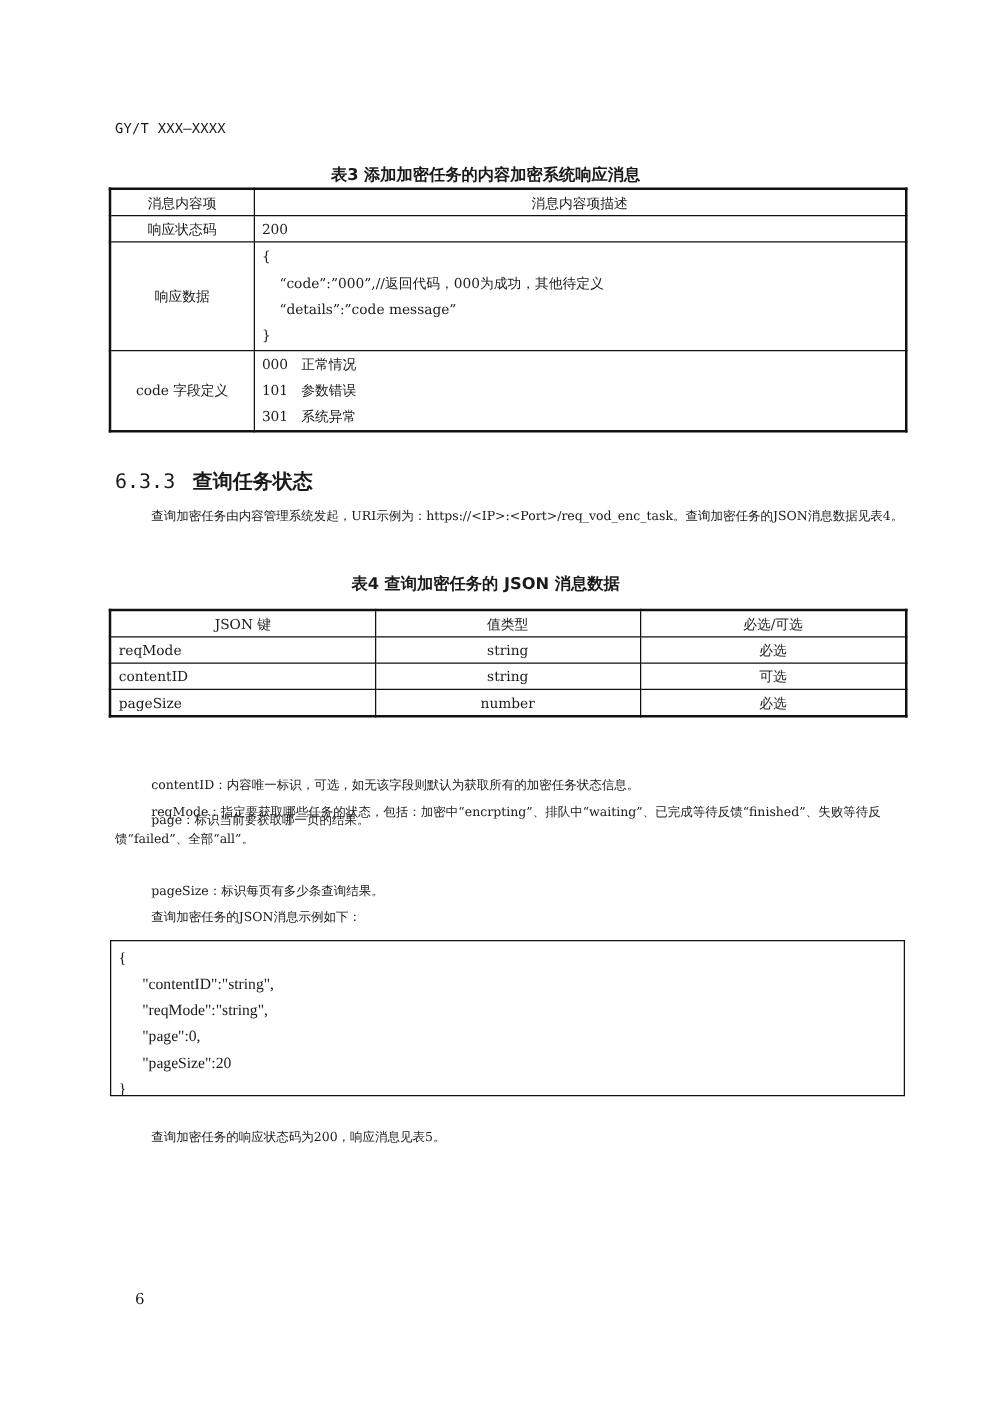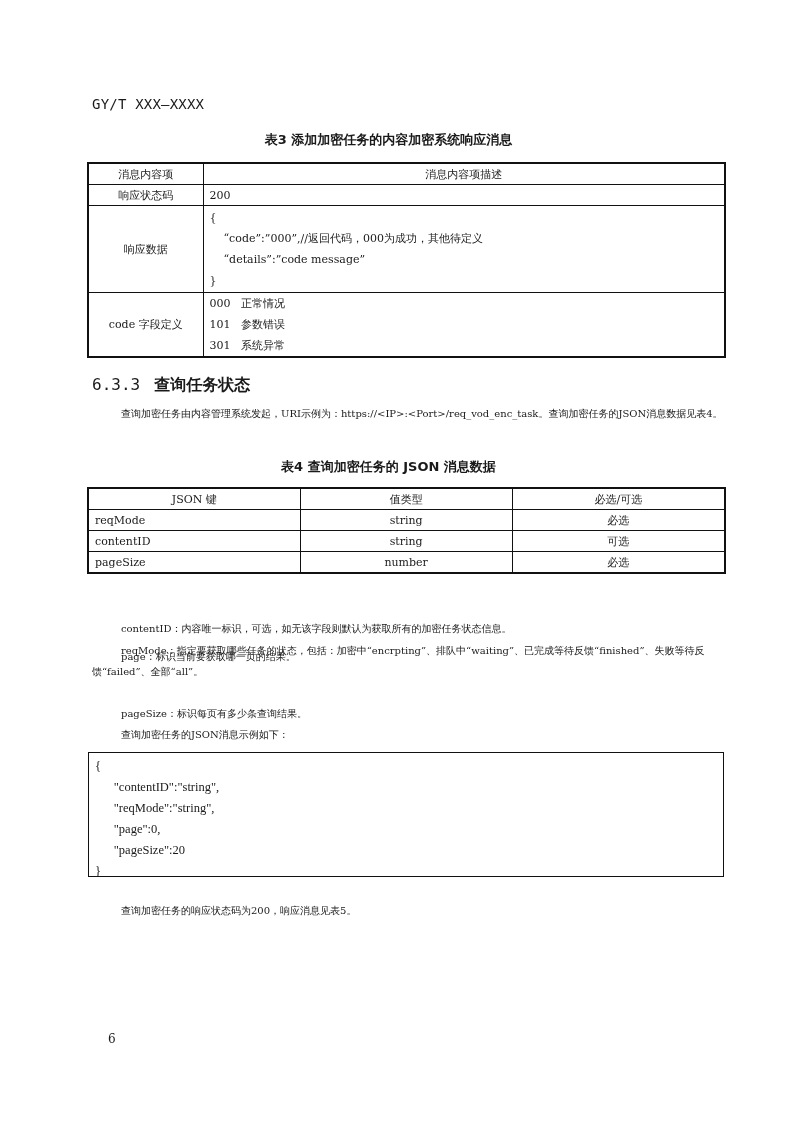--- a/index.html
+++ b/index.html
@@ -1,40 +1,40 @@
 <!DOCTYPE html>
 <html><head>
 <meta charset="utf-8">
 <style>
   html, body { margin:0; padding:0; background:#ffffff; }
   body { width:793px; height:1122px; position:relative; overflow:hidden;
          font-family:"DejaVu Serif","Liberation Serif",serif; color:#1a1a1a; }
   .abs { position:absolute; }
-  .header-code { left:92px; top:96px; font-family:"DejaVu Sans Mono","Liberation Mono",monospace; font-size:14px; letter-spacing:0.2px; }
+  .header-code { left:92px; top:96px; font-family:"DejaVu Sans Mono","Liberation Mono",monospace; font-size:11px; letter-spacing:0.2px; }
   .caption { left:0; width:777px; text-align:center; font-family:"DejaVu Sans","Liberation Sans",sans-serif; font-size:13px; font-weight:bold; }
   table.t { position:absolute; border-collapse:collapse; border:2px solid #111; font-size:11px; }
   table.t td { border:1px solid #111; padding:0 6px; height:20px; vertical-align:middle; }
   .center { text-align:center; }
   .sec-title { left:92px; top:375px; font-family:"DejaVu Sans","Liberation Sans",sans-serif; font-size:16px; font-weight:bold; }
   .sec-num { margin-right:14px; font-weight:normal; font-family:"DejaVu Sans Mono","Liberation Mono",monospace; }
   .para { left:92px; width:636px; font-size:10px; line-height:21px; }
   .indent { text-indent:29px; }
   .code-box { left:88px; top:752px; width:636px; height:125px; border:1px solid #111; font-family:"Liberation Serif","DejaVu Serif",serif; font-size:12.5px; line-height:21px; padding:3px 6px; box-sizing:border-box; }
   .code-line { white-space:pre; }
   .page-num { left:108px; top:1032px; font-size:12px; }
   .cell-lines div { line-height:21px; }
 </style>
 </head>
 <body>
 
 <div class="abs header-code">GY/T XXX—XXXX</div>
 
 <div class="abs caption" style="top:131px;">表3   添加加密任务的内容加密系统响应消息</div>
 
-<table class="t" style="left:87px; top:162px; width:639px;">
+<table class="t" style="left:87px; top:150px; width:639px;">
   <colgroup>
       <col style="width:115px">
       <col>
     </colgroup>
   <tbody>
       <tr>
     <td class="center">消息内容项</td>
     <td class="center">消息内容项描述</td>
   </tr>
   <tr>

